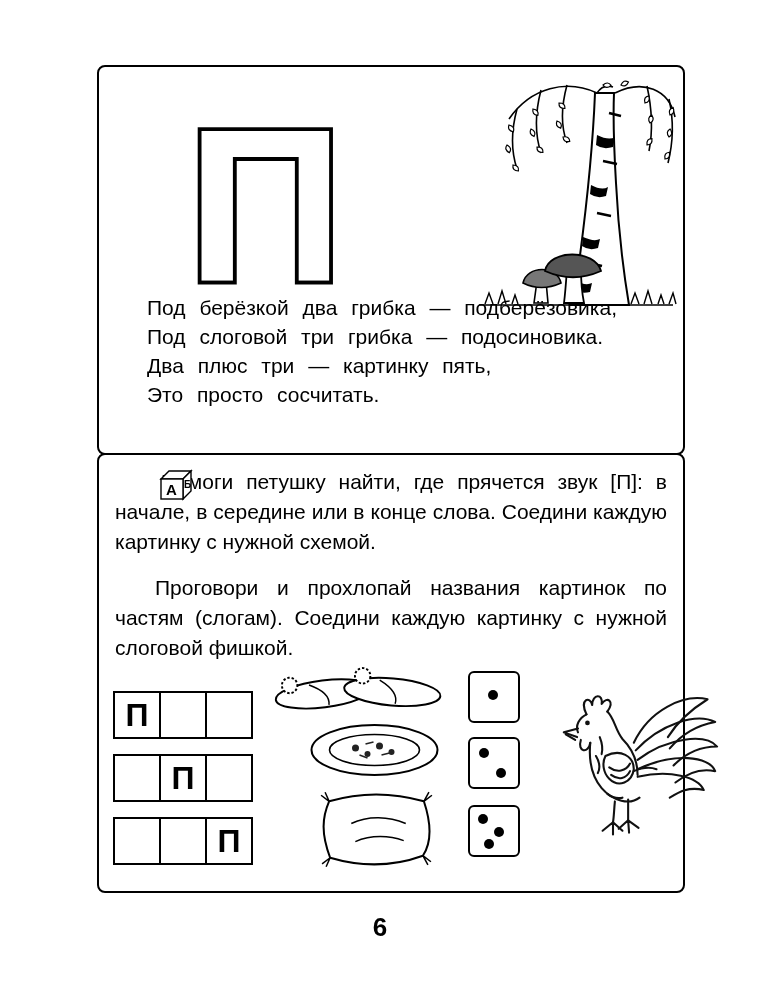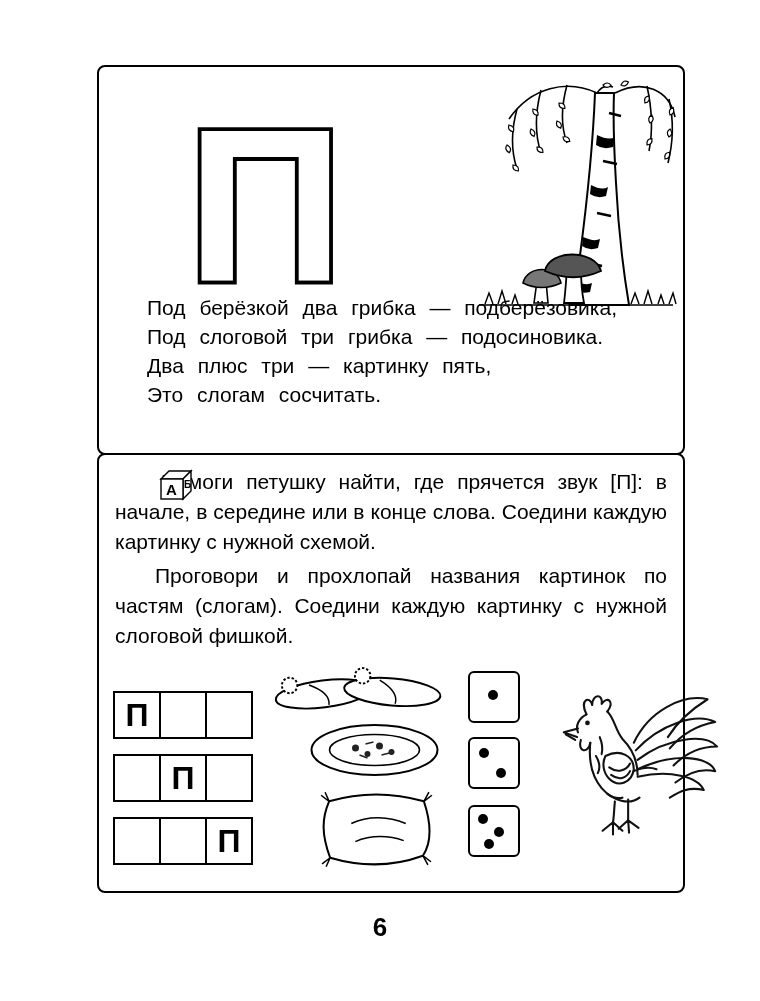--- a/index.html
+++ b/index.html
@@ -18,21 +18,21 @@
     font-family:"Liberation Sans", sans-serif; font-weight:bold; font-size:225px;
     fill:#fff; stroke:#000; stroke-width:8; paint-order:stroke; 
   }
   .birch-svg { position:absolute; right:4px; top:6px; width:228px; height:240px; }
 
   .poem { position:absolute; left:48px; top:226px; font-size:21px; line-height:29px;
           word-spacing:0.38em; white-space:nowrap; }
 
   .instr { font-size:21px; line-height:30px; text-align:justify; position:relative; }
   .instr-1 { text-indent:46px; }
-  .instr-2 { text-indent:40px; margin-top:4px; }
+  .instr-2 { text-indent:40px; margin-top:16px; }
   .cube-icon-wrap { position:absolute; left:-4px; top:0px; width:36px; height:36px; }
   .cube-icon-wrap svg { width:100%; height:100%; }
 
   .activity { position:absolute; left:0; top:204px; width:584px; height:234px; }
 
   .schema { position:absolute; display:flex; }
   .schema-cell { width:48px; height:48px; border:2px solid #000; background:#fff;
                  display:flex; align-items:center; justify-content:center;
                  font-size:32px; font-weight:bold; }
   .schema-cell + .schema-cell { margin-left:-2px; }
@@ -119,21 +119,21 @@
         <path d="M34,231 l4,-11 l4,11 m5,0 l4,-13 l4,13 m6,0 l3,-9 l3,9"></path>
         <path d="M180,231 l4,-11 l4,11 m5,0 l4,-13 l4,13 m6,0 l3,-9 l3,9 m5,0 l4,-11 l3,11"></path>
         <path d="M28,232 H222"></path>
       </g>
     </svg>
 
     <div class="poem">
       <div>Под берёзкой два грибка — подберёзовика,</div>
       <div>Под слоговой три грибка — подосиновика.</div>
       <div>Два плюс три — картинку пять,</div>
-      <div>Это слогам сосчитать.</div>
+      <div>Это просто сосчитать.</div>
     </div>
   </div>
 
   <div class="frame frame-bottom">
 
     <p class="instr instr-1">
       <span class="cube-icon-wrap">
         <svg viewBox="0 0 36 36">
           <polygon points="4,12 12,4 34,4 26,12" fill="#fff" stroke="#000" stroke-width="1.4"></polygon>
           <polygon points="26,12 34,4 34,24 26,32" fill="#fff" stroke="#000" stroke-width="1.4"></polygon>

